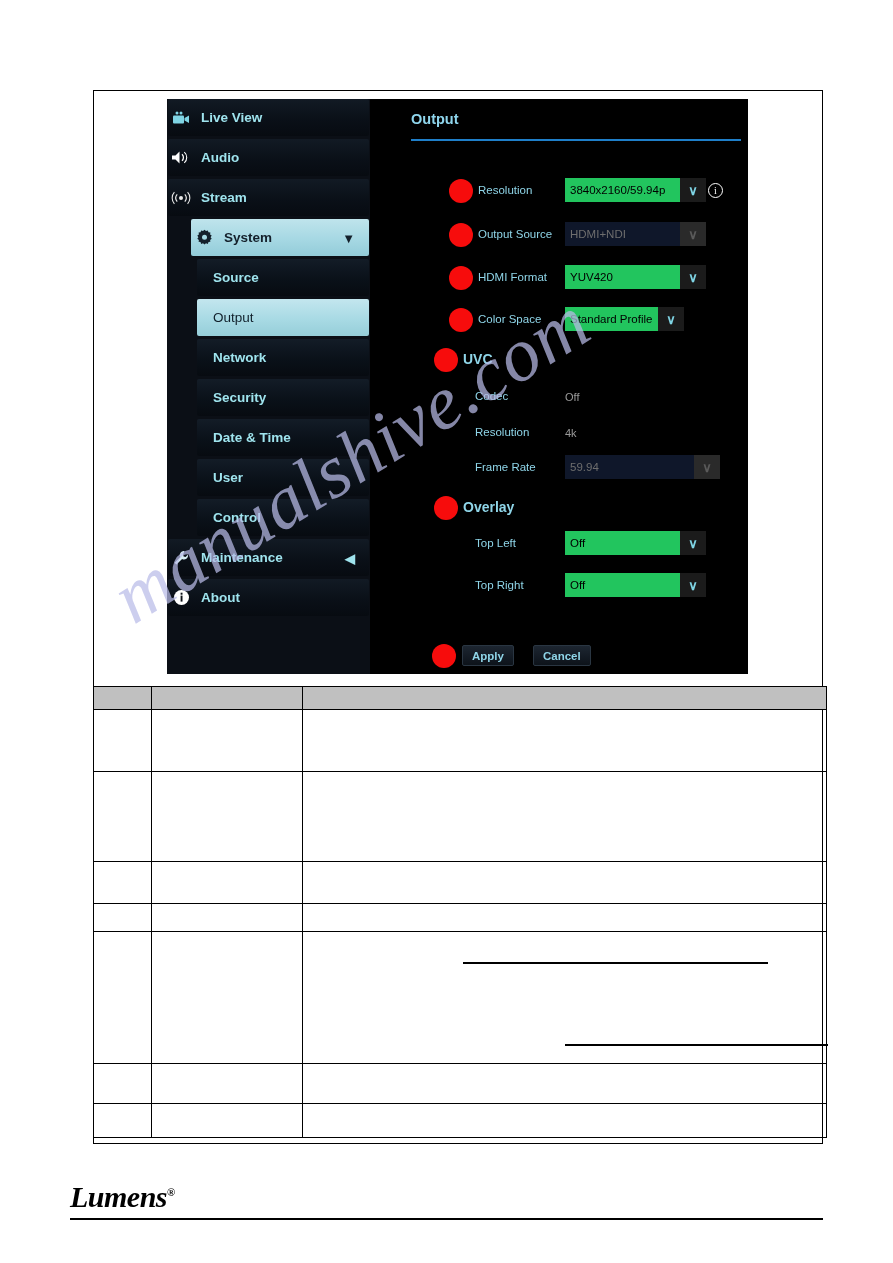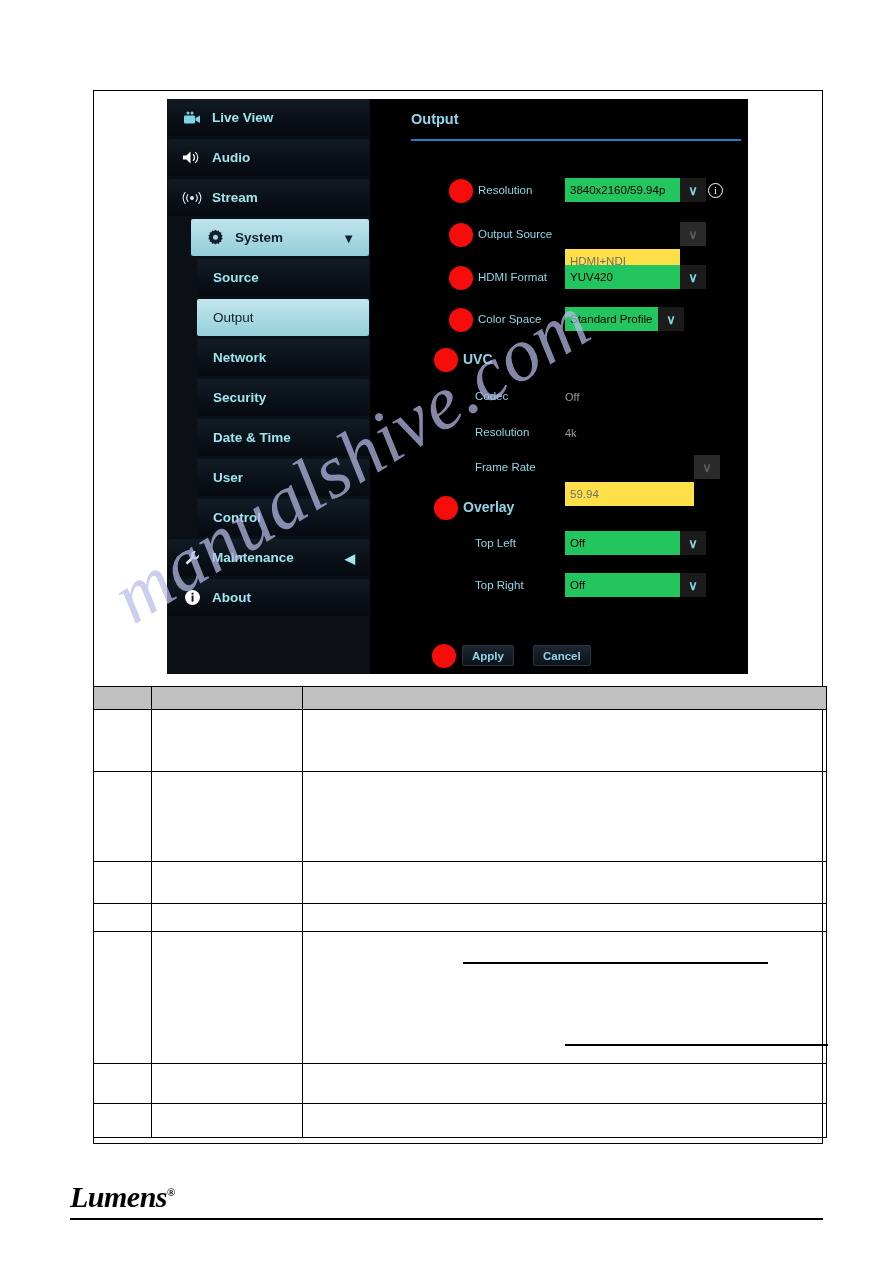--- a/index.html
+++ b/index.html
@@ -78,21 +78,21 @@
     width: 203px;
     height: 575px;
     background: #0b0f16;
   }
   .nav-item {
     position: relative;
     margin: 0 1px 3px 1px;
     height: 37px;
     display: flex;
     align-items: center;
-    padding-left: 13px;
+    padding-left: 2px;
     box-sizing: border-box;
     background: linear-gradient(180deg, #121a24 0%, #0a1018 55%, #070b11 100%);
     border-radius: 2px;
     color: #9fe4ee;
     font-size: 13.5px;
     font-weight: bold;
   }
   .nav-item .ico {
     width: 22px;
     height: 18px;
@@ -208,23 +208,22 @@
     color: #000000;
     font-size: 11.5px;
     display: flex;
     align-items: center;
     padding-left: 5px;
     box-sizing: border-box;
     white-space: nowrap;
     overflow: hidden;
   }
   .ctl.disabled .box {
-    background: #fde047;
+    background: #0f172a;
     color: #6e6e6e;
-    margin-top: 27px;
   }
   .ctl .arrow {
     width: 26px;
     height: 24px;
     background: #1b1b1b;
     display: flex;
     align-items: center;
     justify-content: center;
     color: #7fd4e4;
     font-size: 13px;

